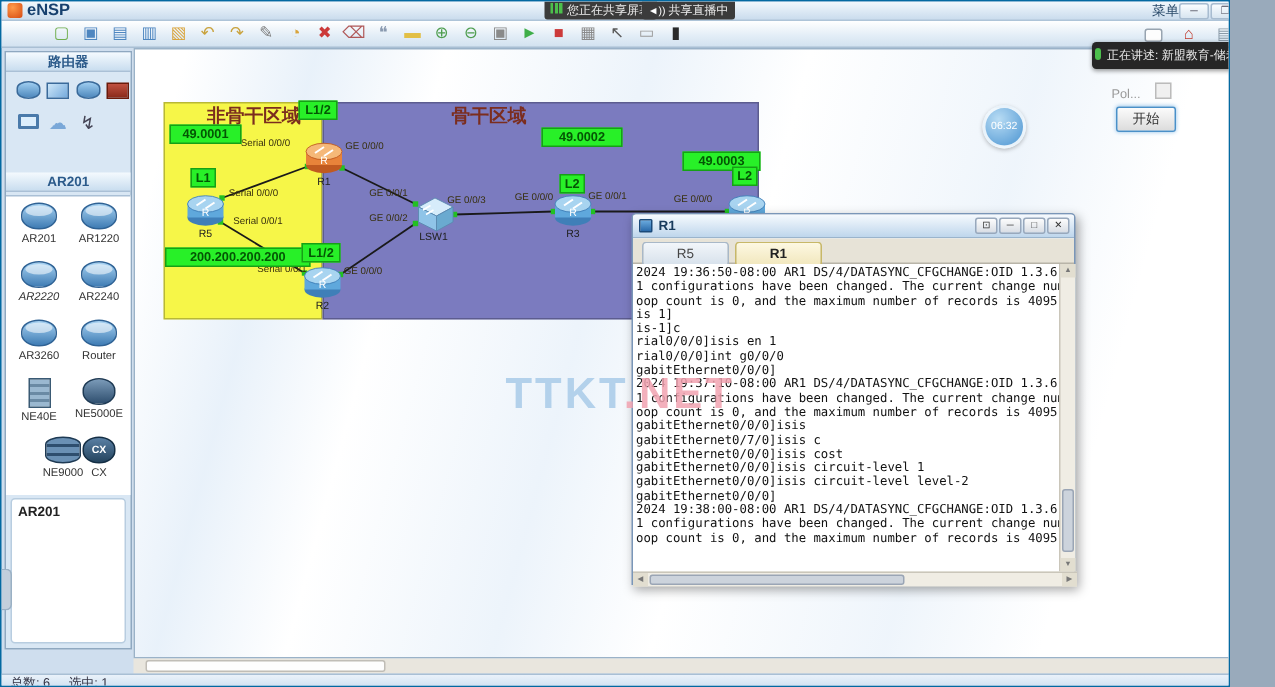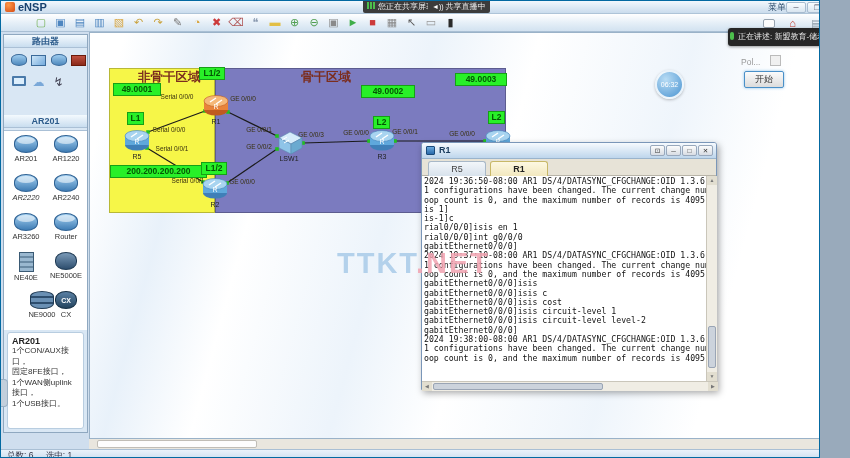--- a/index.html
+++ b/index.html
@@ -288,21 +288,21 @@
     <ellipse cx="14" cy="8" rx="12" ry="5.5" fill="#a8d4f0" stroke="#3f7fb8" stroke-width=".6"></ellipse>
     <path d="M8 9 L14 5 M14 11 L20 7" stroke="#fff" stroke-width="1.4" fill="none"></path>
     <text x="14" y="16" font-size="7" fill="#fff" text-anchor="middle" font-family="sans-serif">R</text>
         </svg></div>
       <div class="abs glabel" style="left: 112px; top: 82px; width: 48px;">49.0001</div>
       <div class="abs glabel" style="left: 126px; top: 111px; width: 17px;">L1</div>
       <div class="abs glabel" style="left: 109px; top: 164px; width: 97px;">200.200.200.200</div>
       <div class="abs glabel" style="left: 198px; top: 66px; width: 26px;">L1/2</div>
       <div class="abs glabel" style="left: 200px; top: 161px; width: 26px;">L1/2</div>
       <div class="abs glabel" style="left: 360px; top: 84px; width: 54px;">49.0002</div>
-      <div class="abs glabel" style="left: 454px; top: 72px; width: 52px;">49.0003</div>
+      <div class="abs glabel" style="left: 454px; top: 100px; width: 52px;">49.0003</div>
       <div class="abs glabel" style="left: 372px; top: 115px; width: 17px;">L2</div>
       <div class="abs glabel" style="left: 487px; top: 110px; width: 17px;">L2</div>
     </div>
 
   <div class="abs timer-bubble" style="z-index:6">06:32</div>
   <div class="abs pol-label" style="z-index:6">Pol...</div>
   <div class="abs pol-box" style="z-index:6"></div>
   <div class="abs start-btn" style="z-index:6">开始</div>
 
   <div class="abs sidebar">
@@ -368,26 +368,20 @@
           <div class="stack"></div>
           <div class="dev-label">NE9000</div>
         </div>
         <div class="abs dev-item" style="left: 42px; top: 160px;">
           <div class="cxcyl">CX</div>
           <div class="dev-label">CX</div>
         </div>
       </div>
     <div class="abs desc-panel">
       <div class="desc-title">AR201</div>
-      <div id="desc-lines">
-          <div class="desc-line">1个CON/AUX接口，</div>
-          <div class="desc-line">固定8FE接口，</div>
-          <div class="desc-line">1个WAN侧uplink接口，</div>
-          <div class="desc-line">1个USB接口。</div>
-        </div>
     </div>
   </div>
   <div class="abs collapse-tab" style="top:378px;z-index:7"></div>
 
   <div class="abs term" style="z-index:10">
     <div class="abs term-title">
       <div class="abs term-ico"></div>
       <div class="abs term-name">R1</div>
       <div id="term-btns">
           <div class="abs term-btn" style="left: 228px;">⊡</div>
@@ -406,21 +400,21 @@
         <div class="tline">oop count is 0, and the maximum number of records is 4095.</div>
         <div class="tline">is 1]</div>
         <div class="tline">is-1]c</div>
         <div class="tline">rial0/0/0]isis en 1</div>
         <div class="tline">rial0/0/0]int g0/0/0</div>
         <div class="tline">gabitEthernet0/0/0]</div>
         <div class="tline">2024 19:37:10-08:00 AR1 DS/4/DATASYNC_CFGCHANGE:OID 1.3.6.</div>
         <div class="tline">1 configurations have been changed. The current change num</div>
         <div class="tline">oop count is 0, and the maximum number of records is 4095.</div>
         <div class="tline">gabitEthernet0/0/0]isis</div>
-        <div class="tline">gabitEthernet0/0/0]isis c</div>
+        <div class="tline">gabitEthernet0/7/0]isis c</div>
         <div class="tline">gabitEthernet0/0/0]isis cost</div>
         <div class="tline">gabitEthernet0/0/0]isis circuit-level 1</div>
         <div class="tline">gabitEthernet0/0/0]isis circuit-level level-2</div>
         <div class="tline">gabitEthernet0/0/0]</div>
         <div class="tline">2024 19:38:00-08:00 AR1 DS/4/DATASYNC_CFGCHANGE:OID 1.3.6.</div>
         <div class="tline">1 configurations have been changed. The current change num</div>
         <div class="tline">oop count is 0, and the maximum number of records is 4095.</div>
       </div>
     <div class="abs term-vs">
       <div class="abs arr" style="top:0">▲</div>

